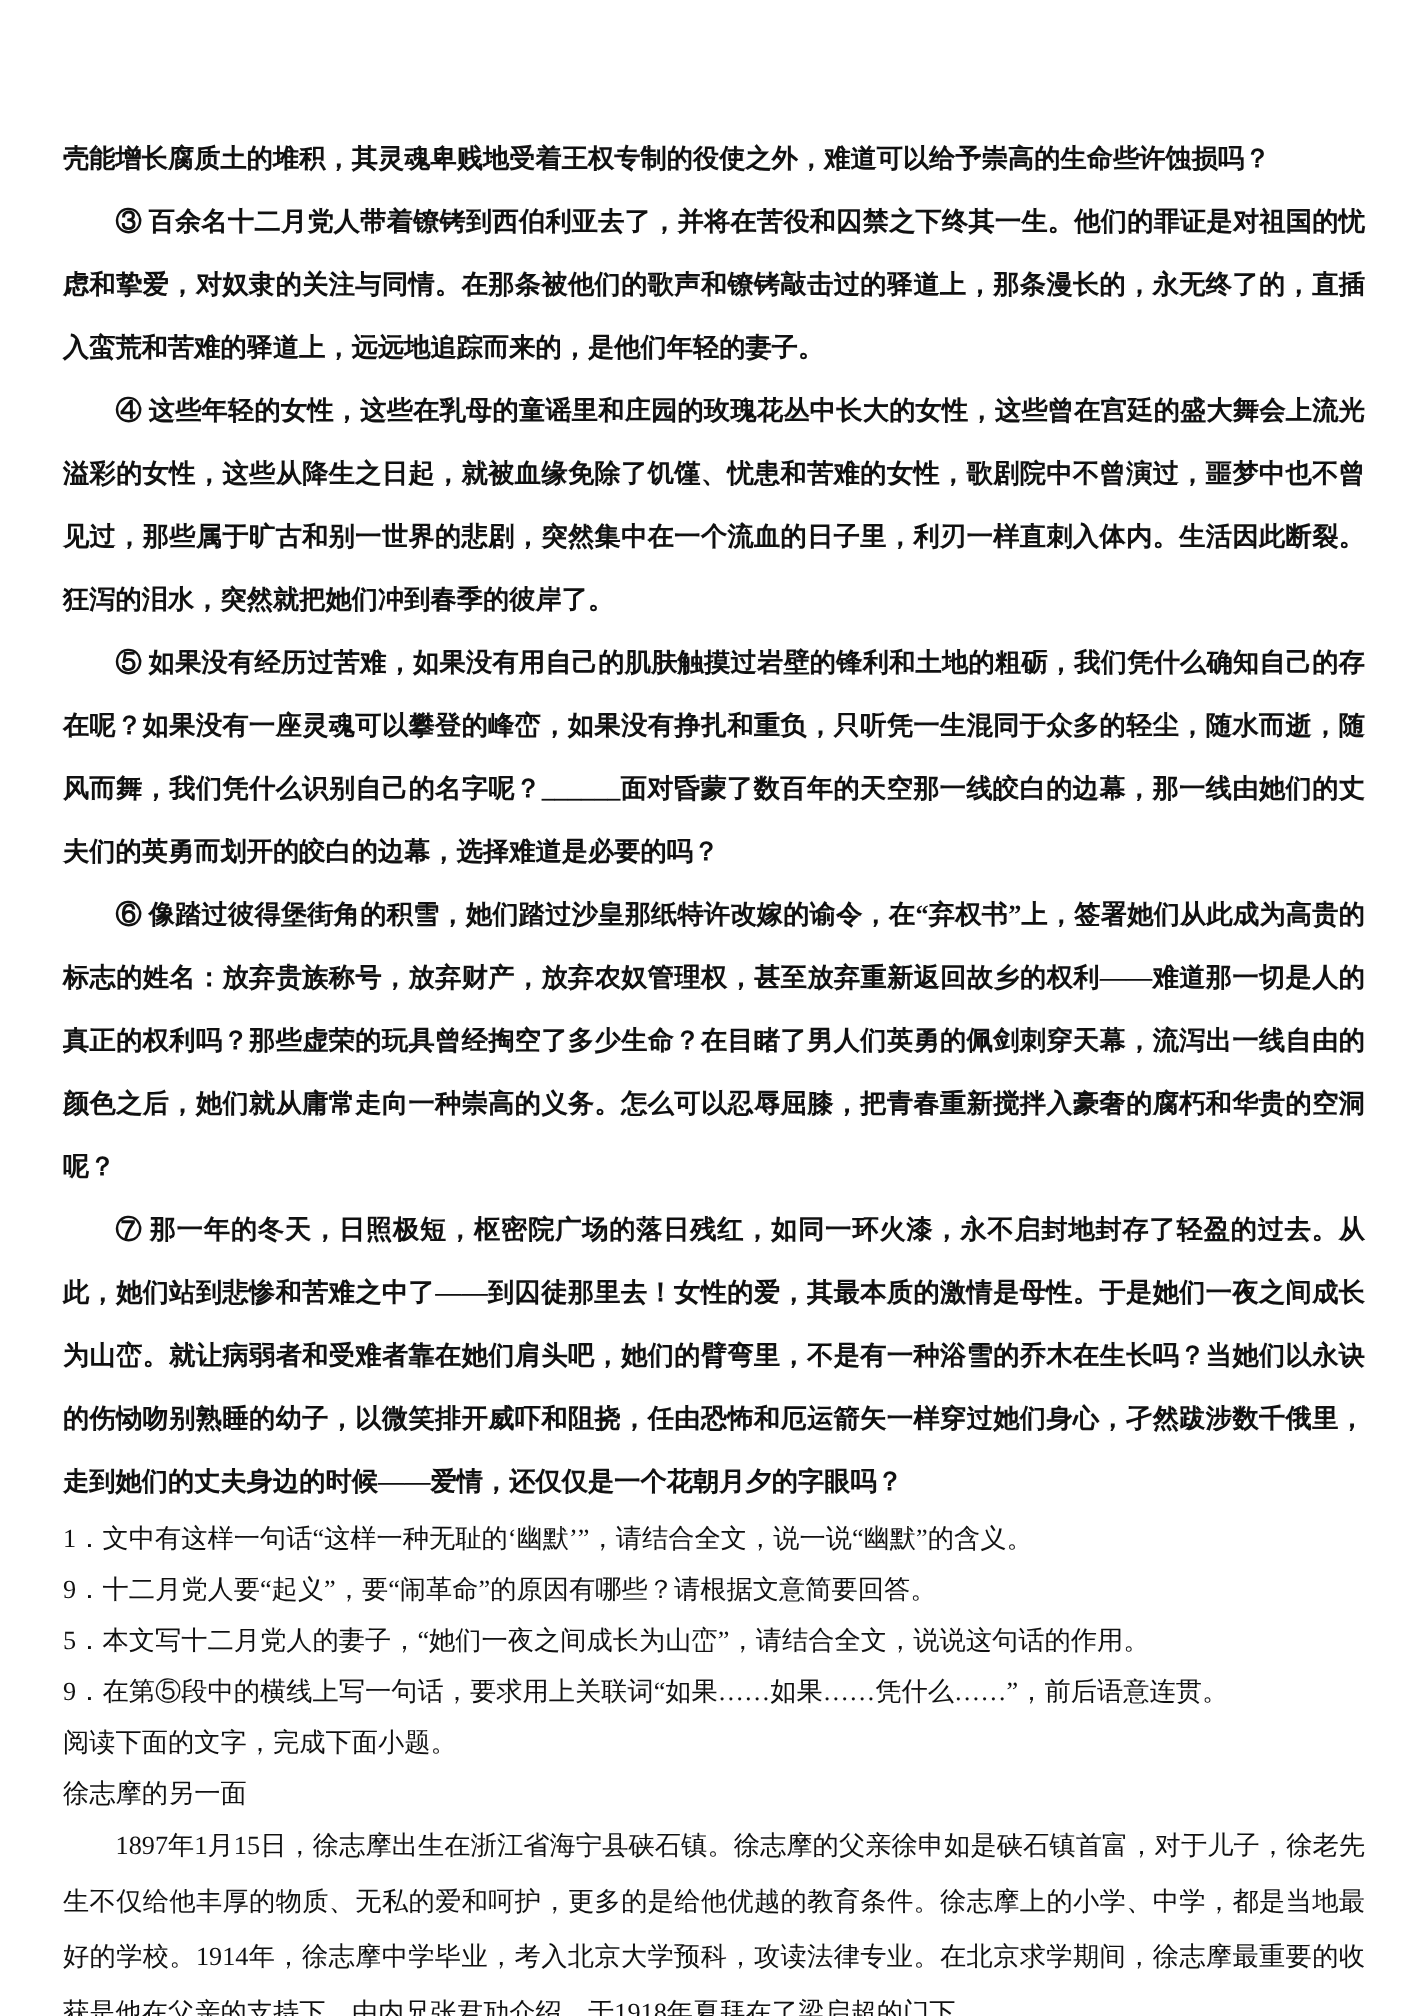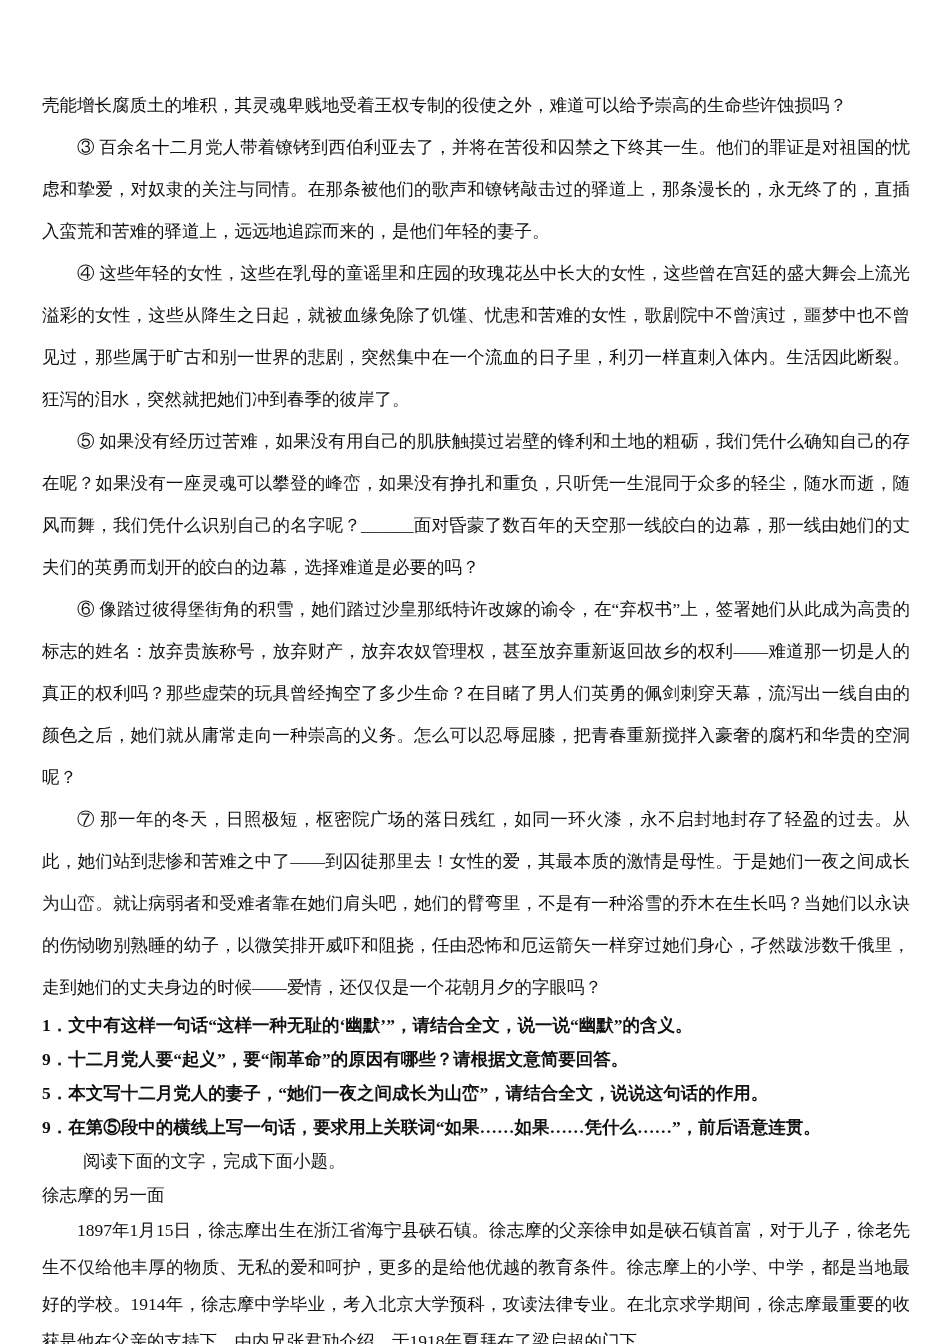--- a/index.html
+++ b/index.html
@@ -14,24 +14,24 @@
     width: 950px;
     min-height: 1344px;
     padding: 84px 40px 60px 42px;
     background: #ffffff;
   }
   .page p {
     font-size: 17.5px;
     text-align: justify;
     word-break: break-all;
   }
-  .body-para { line-height: 42px; }
+  .body-para { line-height: 42px; font-weight: bold; }
   .indent { text-indent: 2em; }
-  .question { line-height: 34px; font-weight: bold; }
-  .instruction { line-height: 34px; margin-left: 41px; }
+  .question { line-height: 34px; }
+  .instruction { line-height: 34px; }
   .passage-title { line-height: 34px; font-weight: normal; }
   .bio { line-height: 37px; }
 </style>
 </head>
 <body>
 
 <div class="page">
 
   <p class="body-para">壳能增长腐质土的堆积，其灵魂卑贱地受着王权专制的役使之外，难道可以给予崇高的生命些许蚀损吗？</p>
   <p class="body-para indent">③ 百余名十二月党人带着镣铐到西伯利亚去了，并将在苦役和囚禁之下终其一生。他们的罪证是对祖国的忧虑和挚爱，对奴隶的关注与同情。在那条被他们的歌声和镣铐敲击过的驿道上，那条漫长的，永无终了的，直插入蛮荒和苦难的驿道上，远远地追踪而来的，是他们年轻的妻子。</p>

